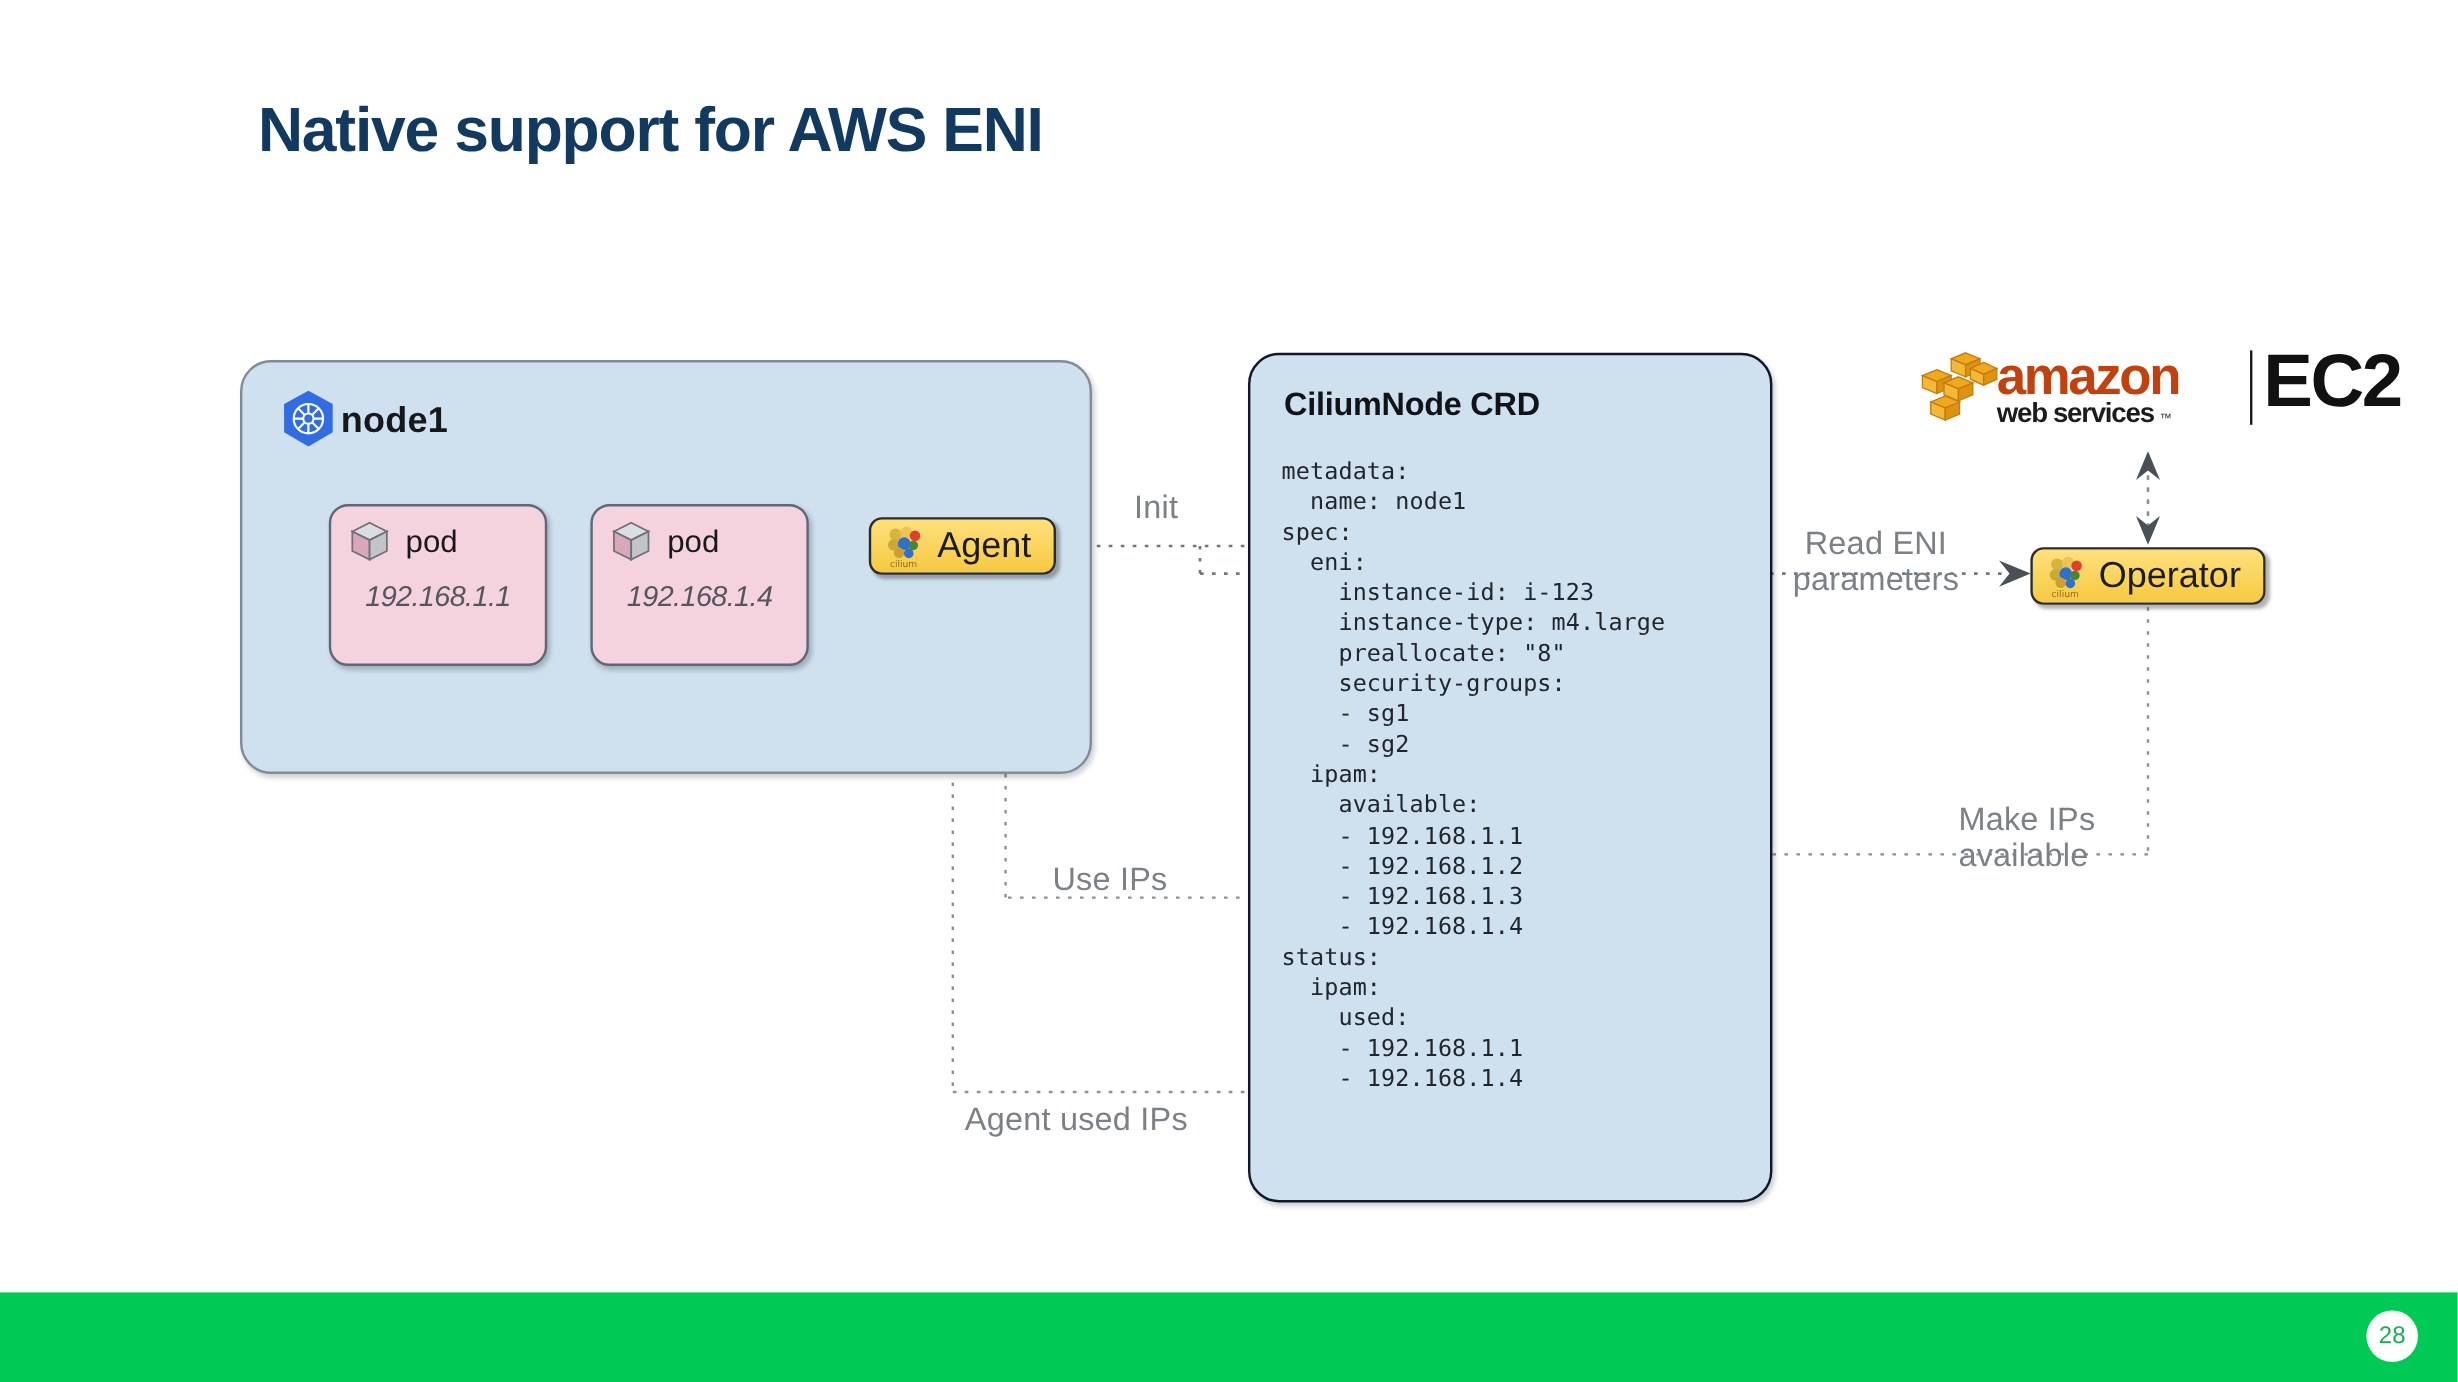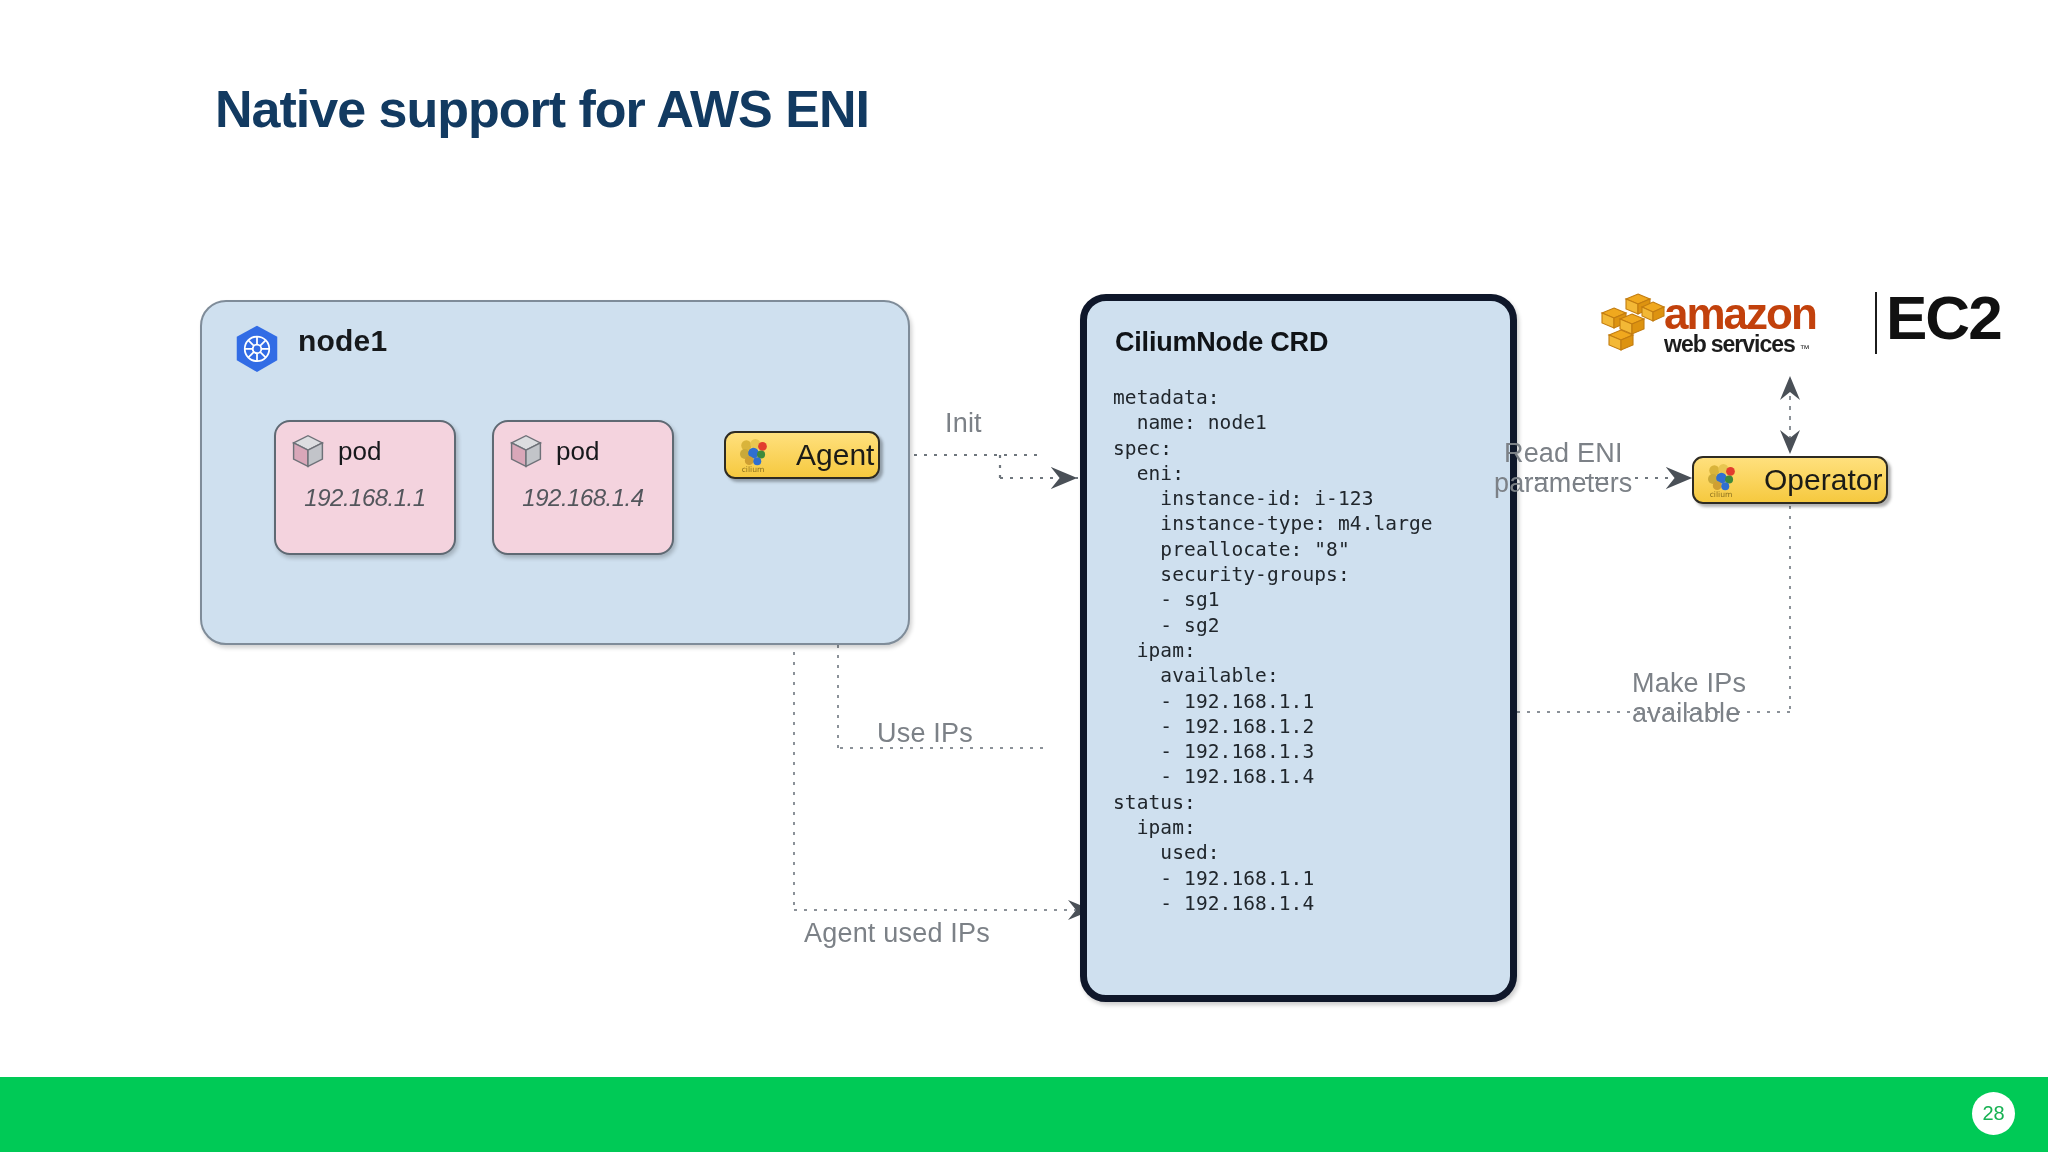--- a/index.html
+++ b/index.html
@@ -25,21 +25,21 @@
   
   #wires{position:absolute;left:0;top:0;width:2048px;height:1152px;pointer-events:none;}
 
   
   #node-box{
     position:absolute;left:200px;top:300px;width:710px;height:345px;
     background:#cfe0ef;border:2px solid #7f8c99;border-radius:26px;
     box-shadow:2px 3px 4px rgba(0,0,0,.18);
     box-sizing:border-box;
   }
-  #node-header{position:absolute;left:28px;top:22px;display:flex;gap:14px;}
+  #node-header{position:absolute;left:28px;top:22px;display:flex;align-items:center;}
   #node-label{font-size:30px;font-weight:bold;color:#16191c;letter-spacing:.2px;}
 
   .k8s-wheel{width:54px;height:54px;display:block;}
 
   
   .pod{
     position:absolute;top:118px;width:182px;height:135px;
     background:#f4d3de;border:2px solid #5f6973;border-radius:16px;
     box-shadow:2px 3px 4px rgba(0,0,0,.22);
     box-sizing:border-box;
@@ -53,36 +53,35 @@
     font-size:24px;font-style:italic;color:#53565c;letter-spacing:-.5px;
   }
   .cube{width:36px;height:38px;display:block;}
 
   
   .pill{
     position:absolute;height:48px;
     background:linear-gradient(#ffe07d,#f6c93f);
     border:2px solid #2e2b22;border-radius:11px;
     box-shadow:3px 3px 3px rgba(0,0,0,.30);
-    display:flex;align-items:center;gap:24px;
+    display:flex;align-items:center;gap:9px;
     padding:0 14px 0 8px;box-sizing:border-box;
   }
   .pill-text{font-size:30px;color:#1b1b17;line-height:1;}
   .bee{width:38px;height:40px;display:block;}
 
   #agent-pill{left:724px;top:431px;width:156px;}
   #operator-pill{left:1692px;top:456px;width:196px;}
 
   
   #crd-box{
     position:absolute;left:1040px;top:294px;width:437px;height:708px;
-    background:#cfe0ef;border:7px solid #0f172a;border-radius:26px;
+    background:#cfe0ef;border:2px solid #0f172a;border-radius:26px;
     box-shadow:2px 3px 4px rgba(0,0,0,.2);
     box-sizing:border-box;
-    margin-left:40px;
   }
   #crd-title{
     position:absolute;left:28px;top:26px;
     font-size:27px;font-weight:bold;color:#101317;letter-spacing:-.2px;
   }
   #crd-yaml{
     position:absolute;left:26px;top:84px;right:25px;
     font-family:"DejaVu Sans Mono", monospace;
     font-size:19.5px;line-height:25.3px;
     color:#20262c;white-space:pre;

